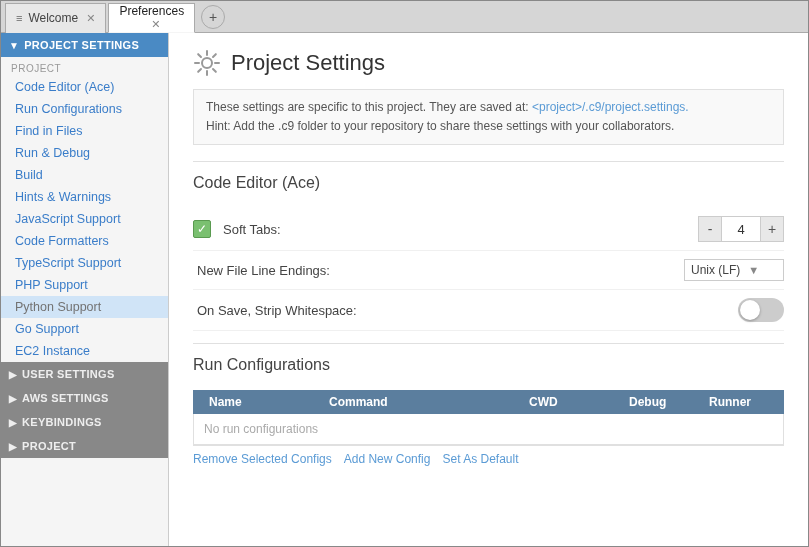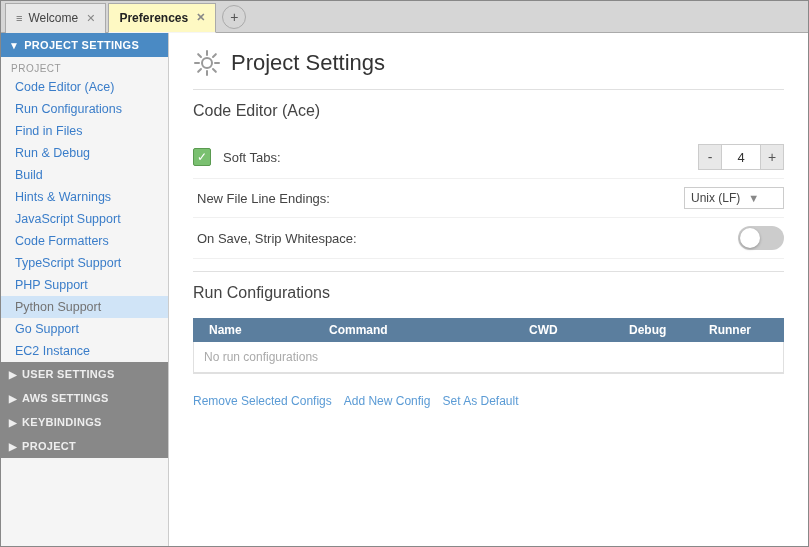--- a/index.html
+++ b/index.html
@@ -35,24 +35,25 @@
       border-bottom: none;
       margin-right: 2px;
       cursor: pointer;
       font-size: 12px;
       color: #444;
       position: relative;
       top: 1px;
     }
 
     .tab-item.active {
-      background: #fef9c3;
+      background: #ffffff;
       border-bottom: 1px solid #f5f5f5;
       color: #222;
-      font-weight: 700;
+      font-weight: 400;
+      flex-direction: column;
     }
 
     .tab-icon {
       margin-right: 6px;
       font-size: 11px;
       color: #666;
     }
 
     .tab-close {
       margin-left: 8px;
@@ -340,21 +341,21 @@
       padding: 8px 10px;
       color: #aaa;
       font-size: 12px;
       border: 1px solid #e0e0e0;
       border-top: none;
     }
 
     .run-config-actions {
       display: flex;
       gap: 12px;
-      padding: 20px 0;
+      padding: 6px 0;
       font-size: 12px;
       color: #5b9bd5;
       border-top: 1px solid #e0e0e0;
       margin-top: 0;
     }
 
     .run-action-link {
       cursor: pointer;
       color: #5b9bd5;
     }
@@ -470,20 +471,27 @@
         <div class="page-header">
           <span class="gear-icon">
             <svg width="28" height="28" viewBox="0 0 28 28" fill="none" xmlns="http://www.w3.org/2000/svg">
               <circle cx="14" cy="14" r="5" stroke="#999" stroke-width="2" fill="none"></circle>
               <path d="M14 2 L14 6 M14 22 L14 26 M2 14 L6 14 M22 14 L26 14 M5.17 5.17 L7.99 7.99 M20.01 20.01 L22.83 22.83 M22.83 5.17 L20.01 7.99 M7.99 20.01 L5.17 22.83" stroke="#999" stroke-width="2" stroke-linecap="round"></path>
             </svg>
           </span>
           <span class="page-title">Project Settings</span>
         </div>
 
+        <div class="info-box">
+          <div>
+            <span>These settings are specific to this project. They are saved at:</span>
+            <span style="color:#5b9bd5;"> &lt;project&gt;/.c9/project.settings.</span>
+          </div>
+          <div>Hint: Add the .c9 folder to your repository to share these settings with your collaborators.</div>
+        </div>
 
         <hr class="section-divider">
 
         <div class="section-title">Code Editor (Ace)</div>
 
         <div class="setting-row">
           <div class="setting-control">
             <div class="checkbox-checked">✓</div>
           </div>
           <div class="setting-label">Soft Tabs:</div>

